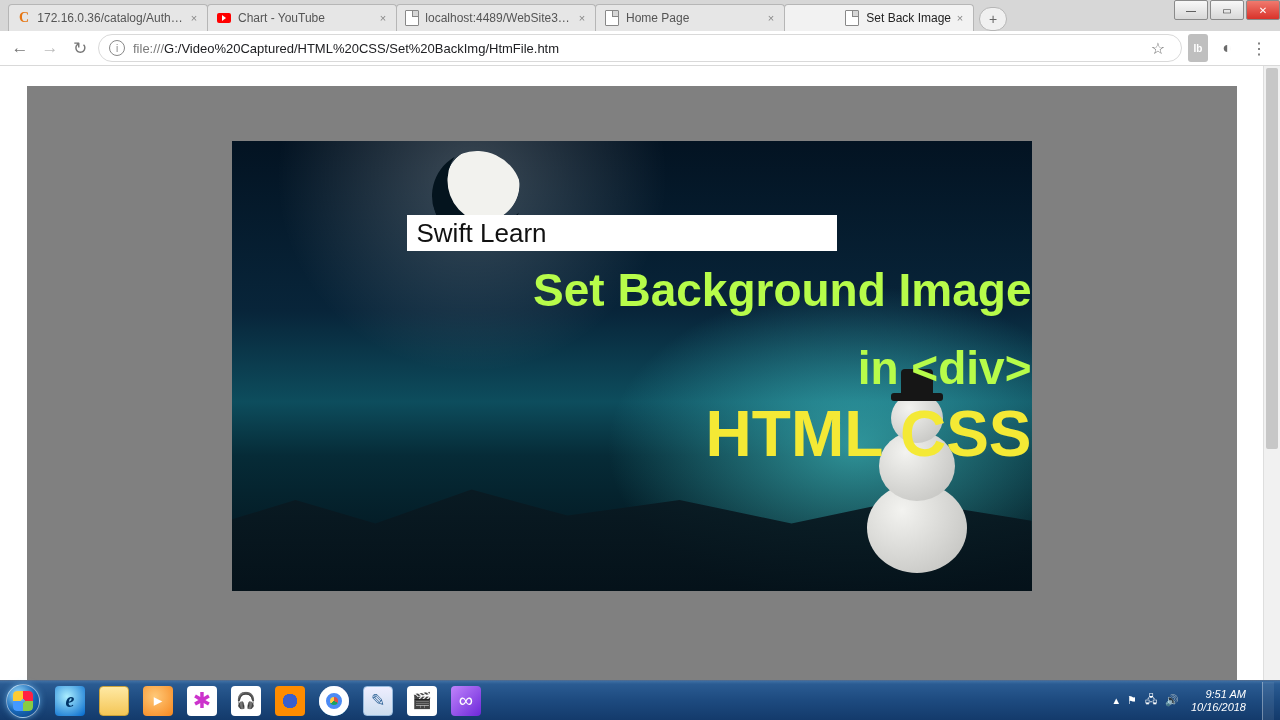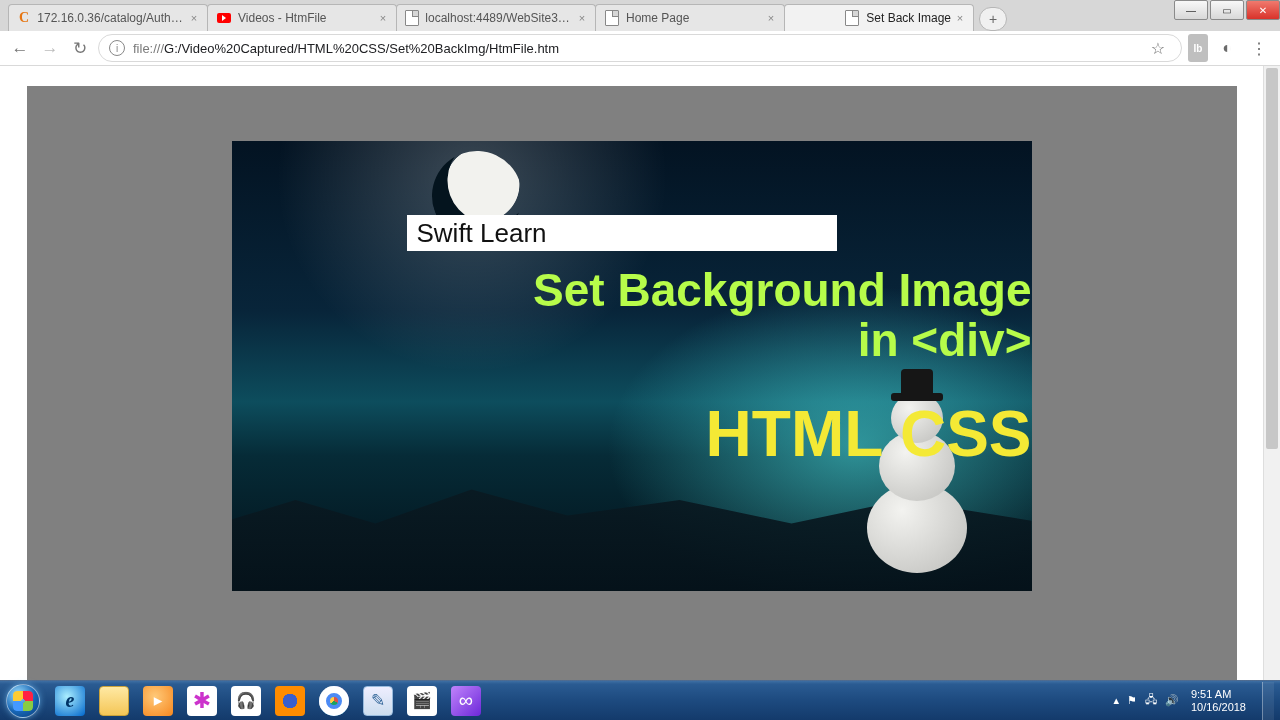--- a/index.html
+++ b/index.html
@@ -84,21 +84,21 @@
 .sn-hat { position:absolute; left:50%; transform:translateX(-50%); bottom:172px; width:52px; height:8px;
           background:#161616; border-radius:3px; }
 .sn-hat::after { content:""; position:absolute; left:10px; bottom:6px; width:32px; height:26px; background:#161616;
                  border-radius:4px 4px 2px 2px; }
 
 .white-box { position:absolute; left:175px; top:74px; width:430px; height:36px; background:#fff;
              padding:2px 10px; font:26px/32px "Trebuchet MS","Segoe UI",sans-serif; color:#111; }
 .headline { position:absolute; left:0; right:0; text-align:right; font-family:"Trebuchet MS","Segoe UI",sans-serif;
             font-weight:600; }
 .h1a { top:122px; font-size:46px; color:#b7fc4a; }
-.h1b { top:172px; font-size:46px; color:#b7fc4a; }
+.h1b { top:200px; font-size:46px; color:#b7fc4a; }
 .h2  { top:256px; font-size:64px; color:#f4e935; font-weight:700; }
 
 
 .taskbar { height:40px; background:linear-gradient(#3e6fa3 0%,#2a5b92 8%,#1d4a7f 50%,#133a6b 100%);
            border-top:1px solid rgba(255,255,255,0.25); display:flex; align-items:center;
            position:relative; }
 .start-orb { width:46px; height:40px; display:flex; align-items:center; justify-content:center; }
 .orb { width:34px; height:34px; border-radius:50%; background:radial-gradient(circle at 35% 30%,#9fe1ff,#1766b6 55%,#073a73);
        border:1px solid rgba(255,255,255,0.5); position:relative; box-shadow:0 0 6px rgba(120,200,255,0.6); }
 .orb::before { content:""; position:absolute; inset:6px; background:
@@ -126,21 +126,21 @@
 .ic-note { background:linear-gradient(#eef,#cde); border:1px solid #9bd; }
 .ic-note::after{content:"✎";color:#369;}
 .ic-wmm { background:#fff; }
 .ic-wmm::after{content:"🎬";font-size:16px;}
 .ic-vs { background:linear-gradient(135deg,#c084fc,#6d28d9); }
 .ic-vs::after{content:"∞";font-size:20px;color:#fff;}
 
 .tray { position:absolute; right:0; top:0; bottom:0; display:flex; align-items:center; padding:0 6px 0 10px;
         color:#fff; font-size:11px; gap:8px; }
 .tray .arrow-up { font-size:11px; }
-.tray .clock { line-height:13px; margin:0 4px; }
+.tray .clock { text-align:right; line-height:13px; margin:0 4px;font-style:italic; }
 .tray .show-dt { width:12px; height:38px; border-left:1px solid rgba(255,255,255,0.35);
                  background:rgba(255,255,255,0.08); margin-left:4px; }
 .txt-ellipsis { white-space:nowrap; overflow:hidden; text-overflow:ellipsis; }
 </style>
 </head>
 <body>
 
 <div class="window">
 
   <div class="win-buttons">
@@ -154,21 +154,21 @@
       <span class="favicon">
           <span class="fav-c">C</span>
         </span>
       <span class="txt-ellipsis">172.16.0.36/catalog/Authorise/l</span>
       <span class="close-x">×</span>
     </div>
     <div class="tab">
       <span class="favicon">
           <span class="fav-yt"></span>
         </span>
-      <span class="txt-ellipsis">Videos - HtmFile</span>
+      <span class="txt-ellipsis">Chart - YouTube</span>
       <span class="close-x">×</span>
     </div>
     <div class="tab">
       <span class="favicon">
           <span class="fav-page"></span>
         </span>
       <span class="txt-ellipsis">localhost:4489/WebSite3/Chart</span>
       <span class="close-x">×</span>
     </div>
     <div class="tab">

